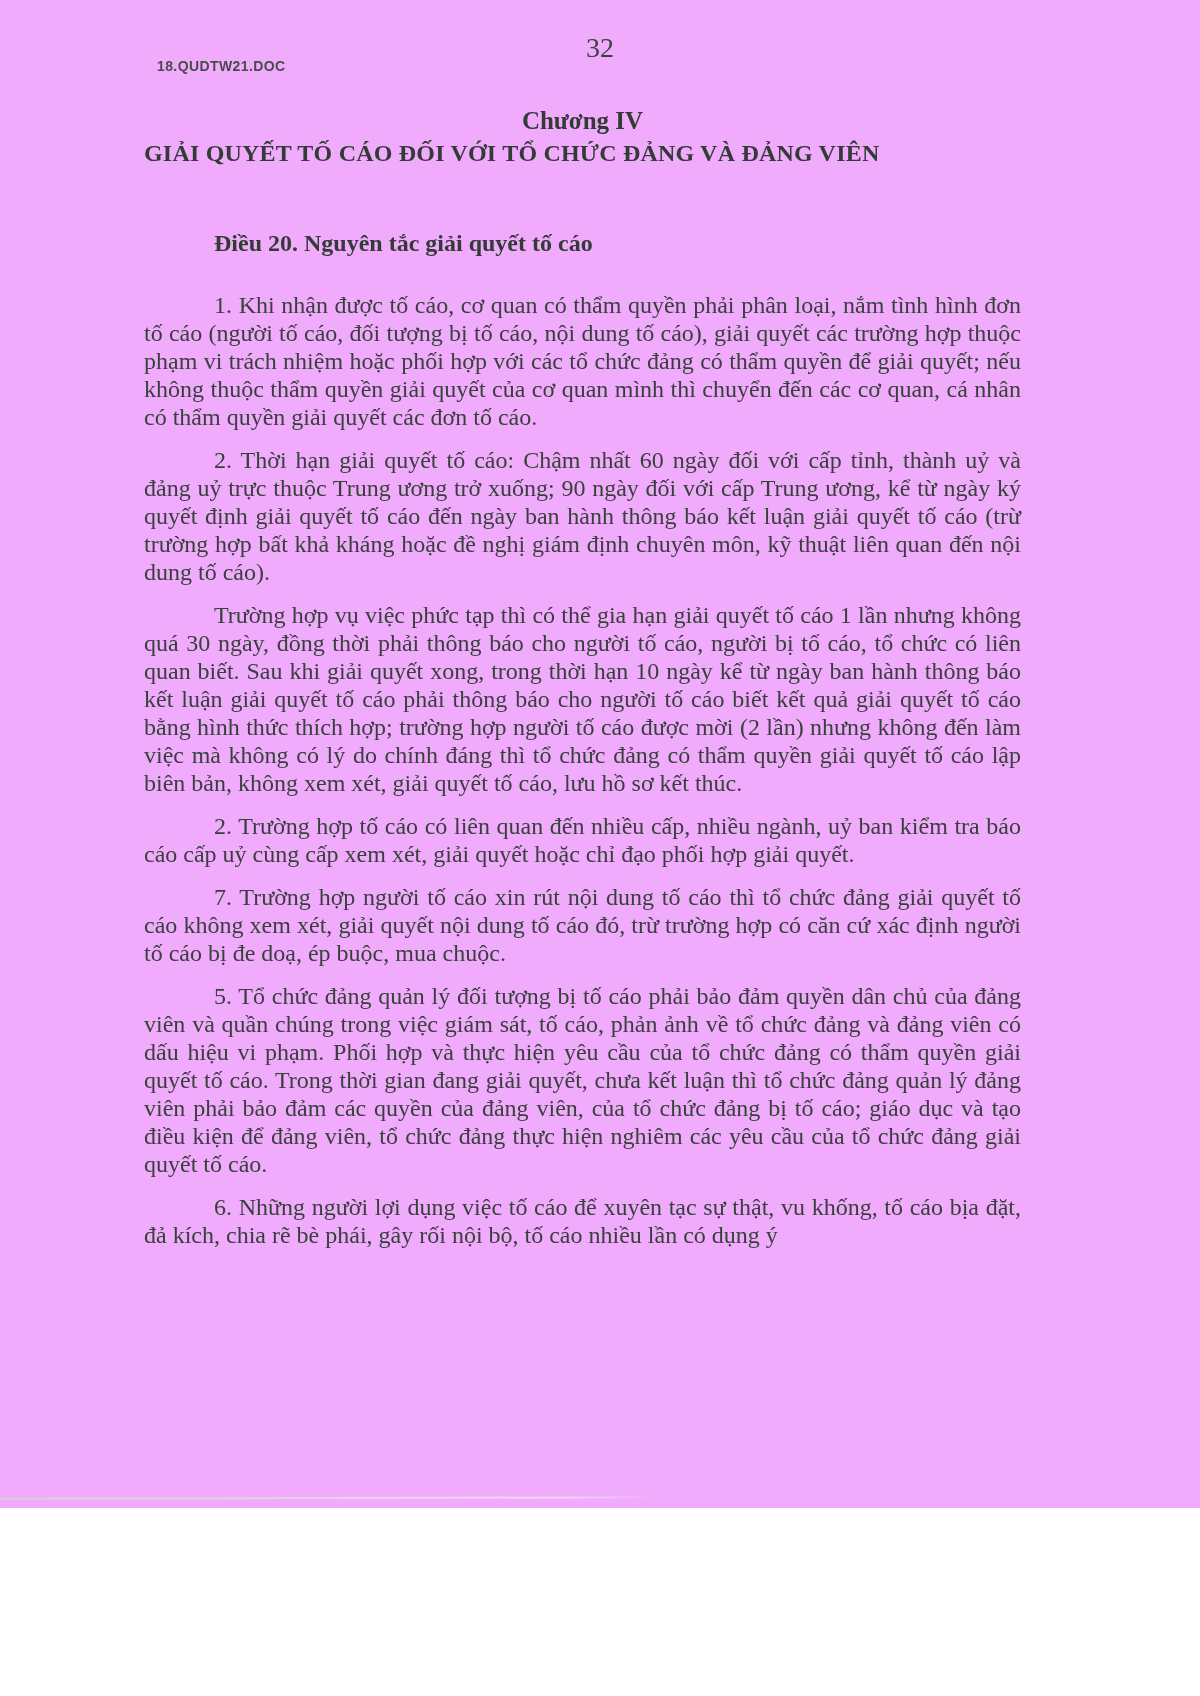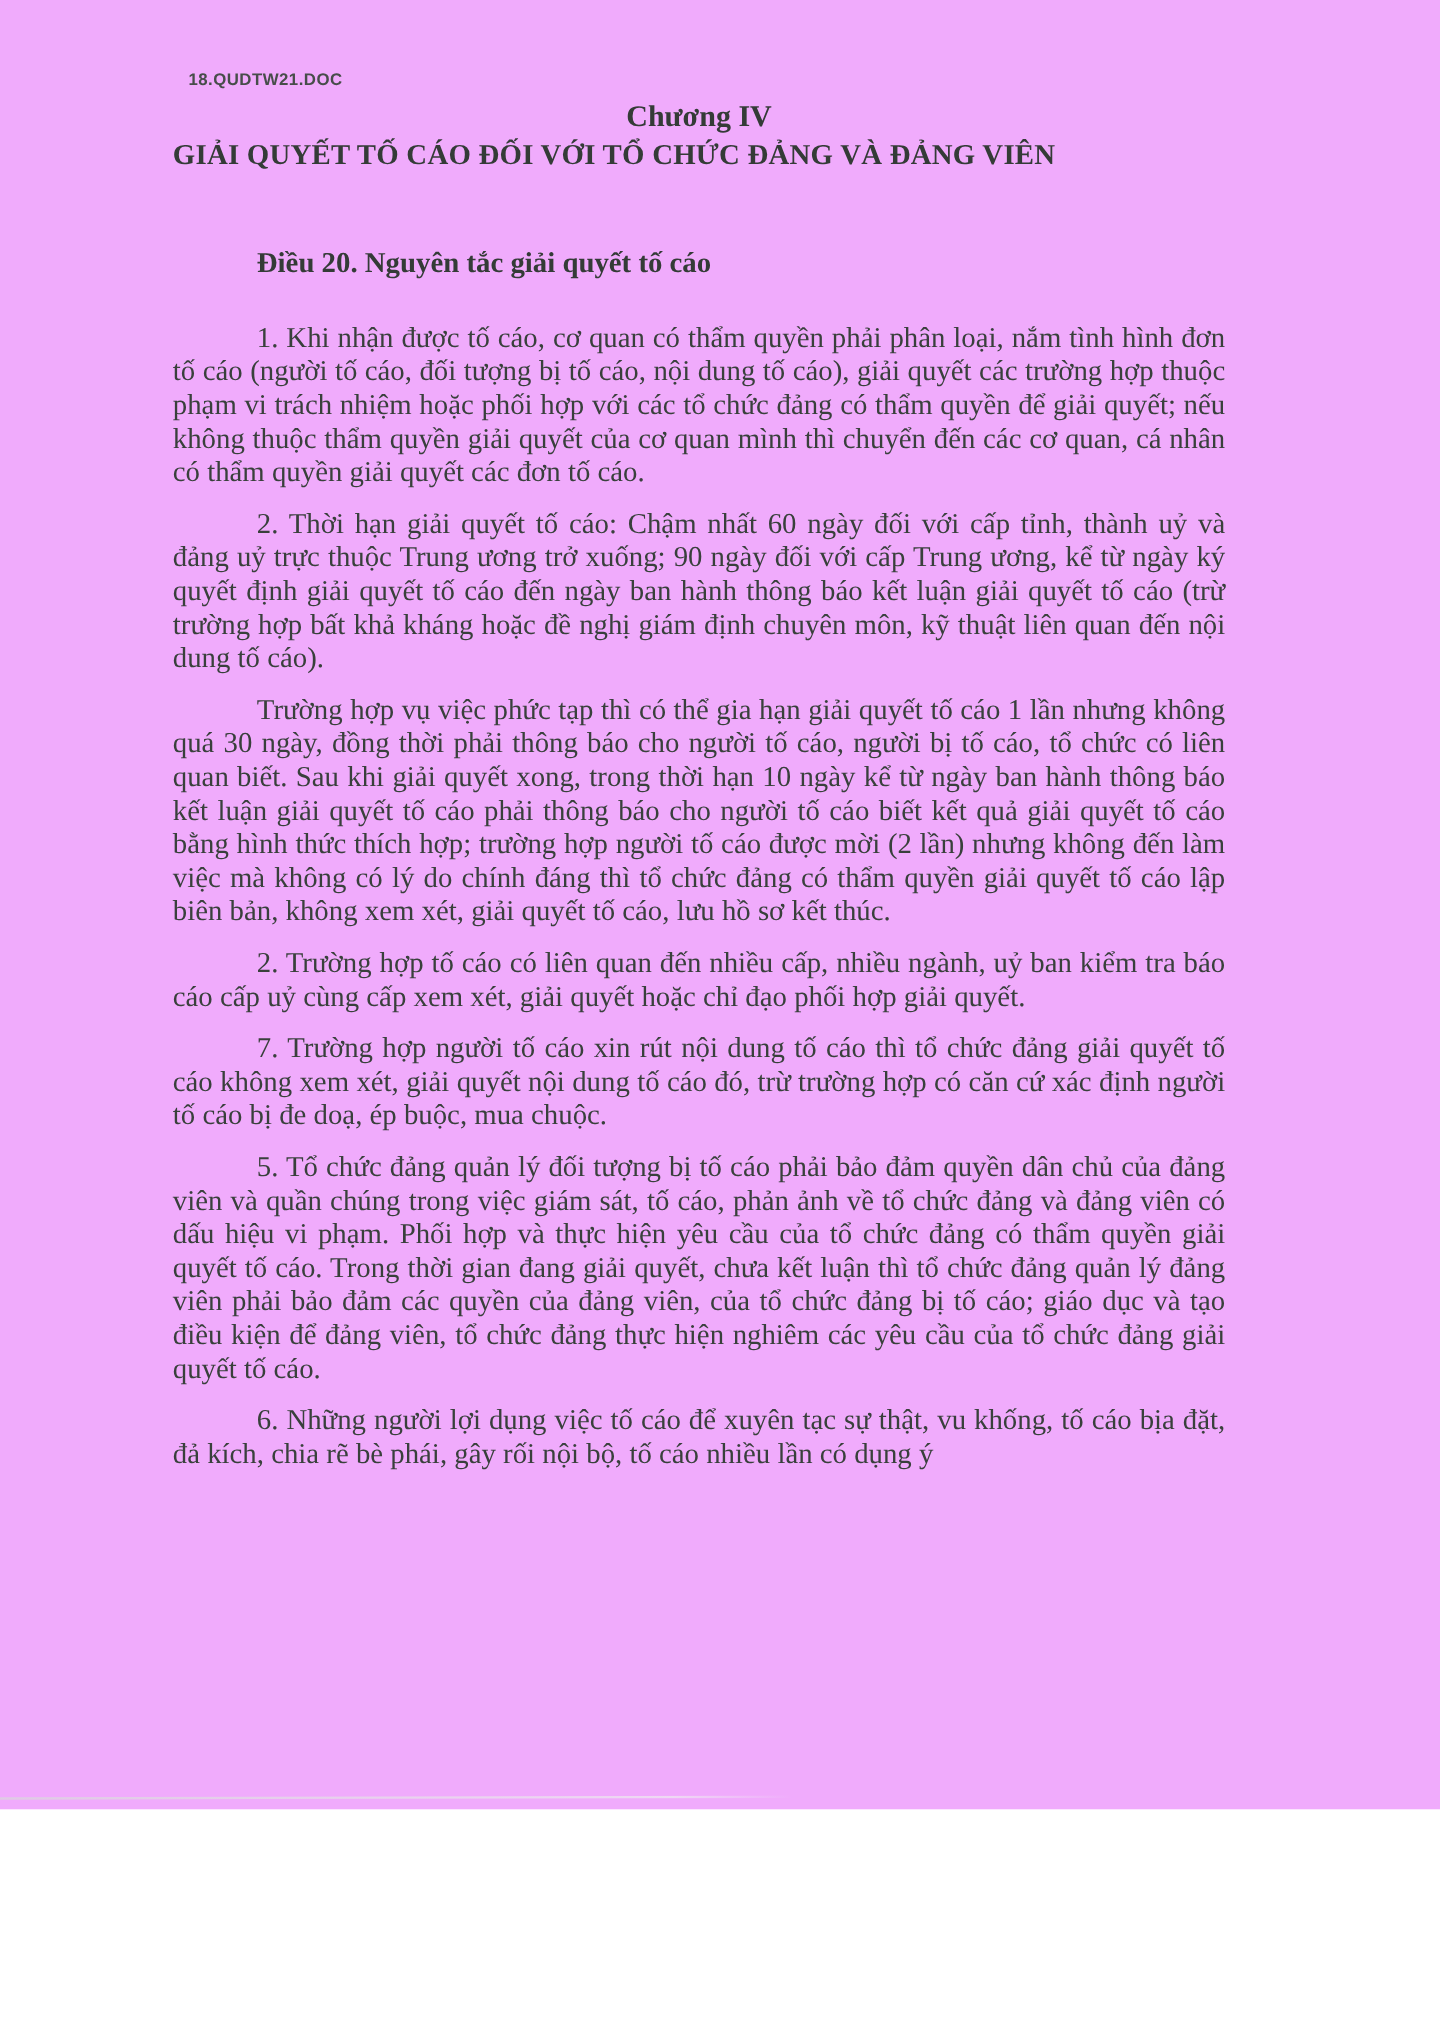--- a/index.html
+++ b/index.html
@@ -36,21 +36,21 @@
     font-size: 28px;
     color: #3a423e;
   }
   .content {
     position: absolute;
     left: 144px;
     top: 0;
     width: 877px;
   }
   .chapter-label {
-    margin: 81px 0 0 0;
+    margin: 104px 0 0 0;
     text-align: center;
     font-weight: bold;
     font-size: 25px;
     line-height: 33px;
     color: #343b37;
   }
   .chapter-title {
     margin: 0;
     font-weight: bold;
     font-size: 24px;
@@ -96,20 +96,21 @@
     opacity: 0.55;
   }
 </style>
 </head>
 <body>
 
 <div class="page">
 
   <div class="doc-ref">18.QUDTW21.DOC</div>
 
+  <div class="page-num">32</div>
 
   <div class="content">
 
     <div class="chapter-label">Chương IV</div>
 
     <div class="chapter-title">GIẢI QUYẾT TỐ CÁO ĐỐI VỚI TỔ CHỨC ĐẢNG VÀ ĐẢNG VIÊN</div>
 
     <div class="article-heading">Điều 20. Nguyên tắc giải quyết tố cáo</div>
 
     <div class="body-text">

